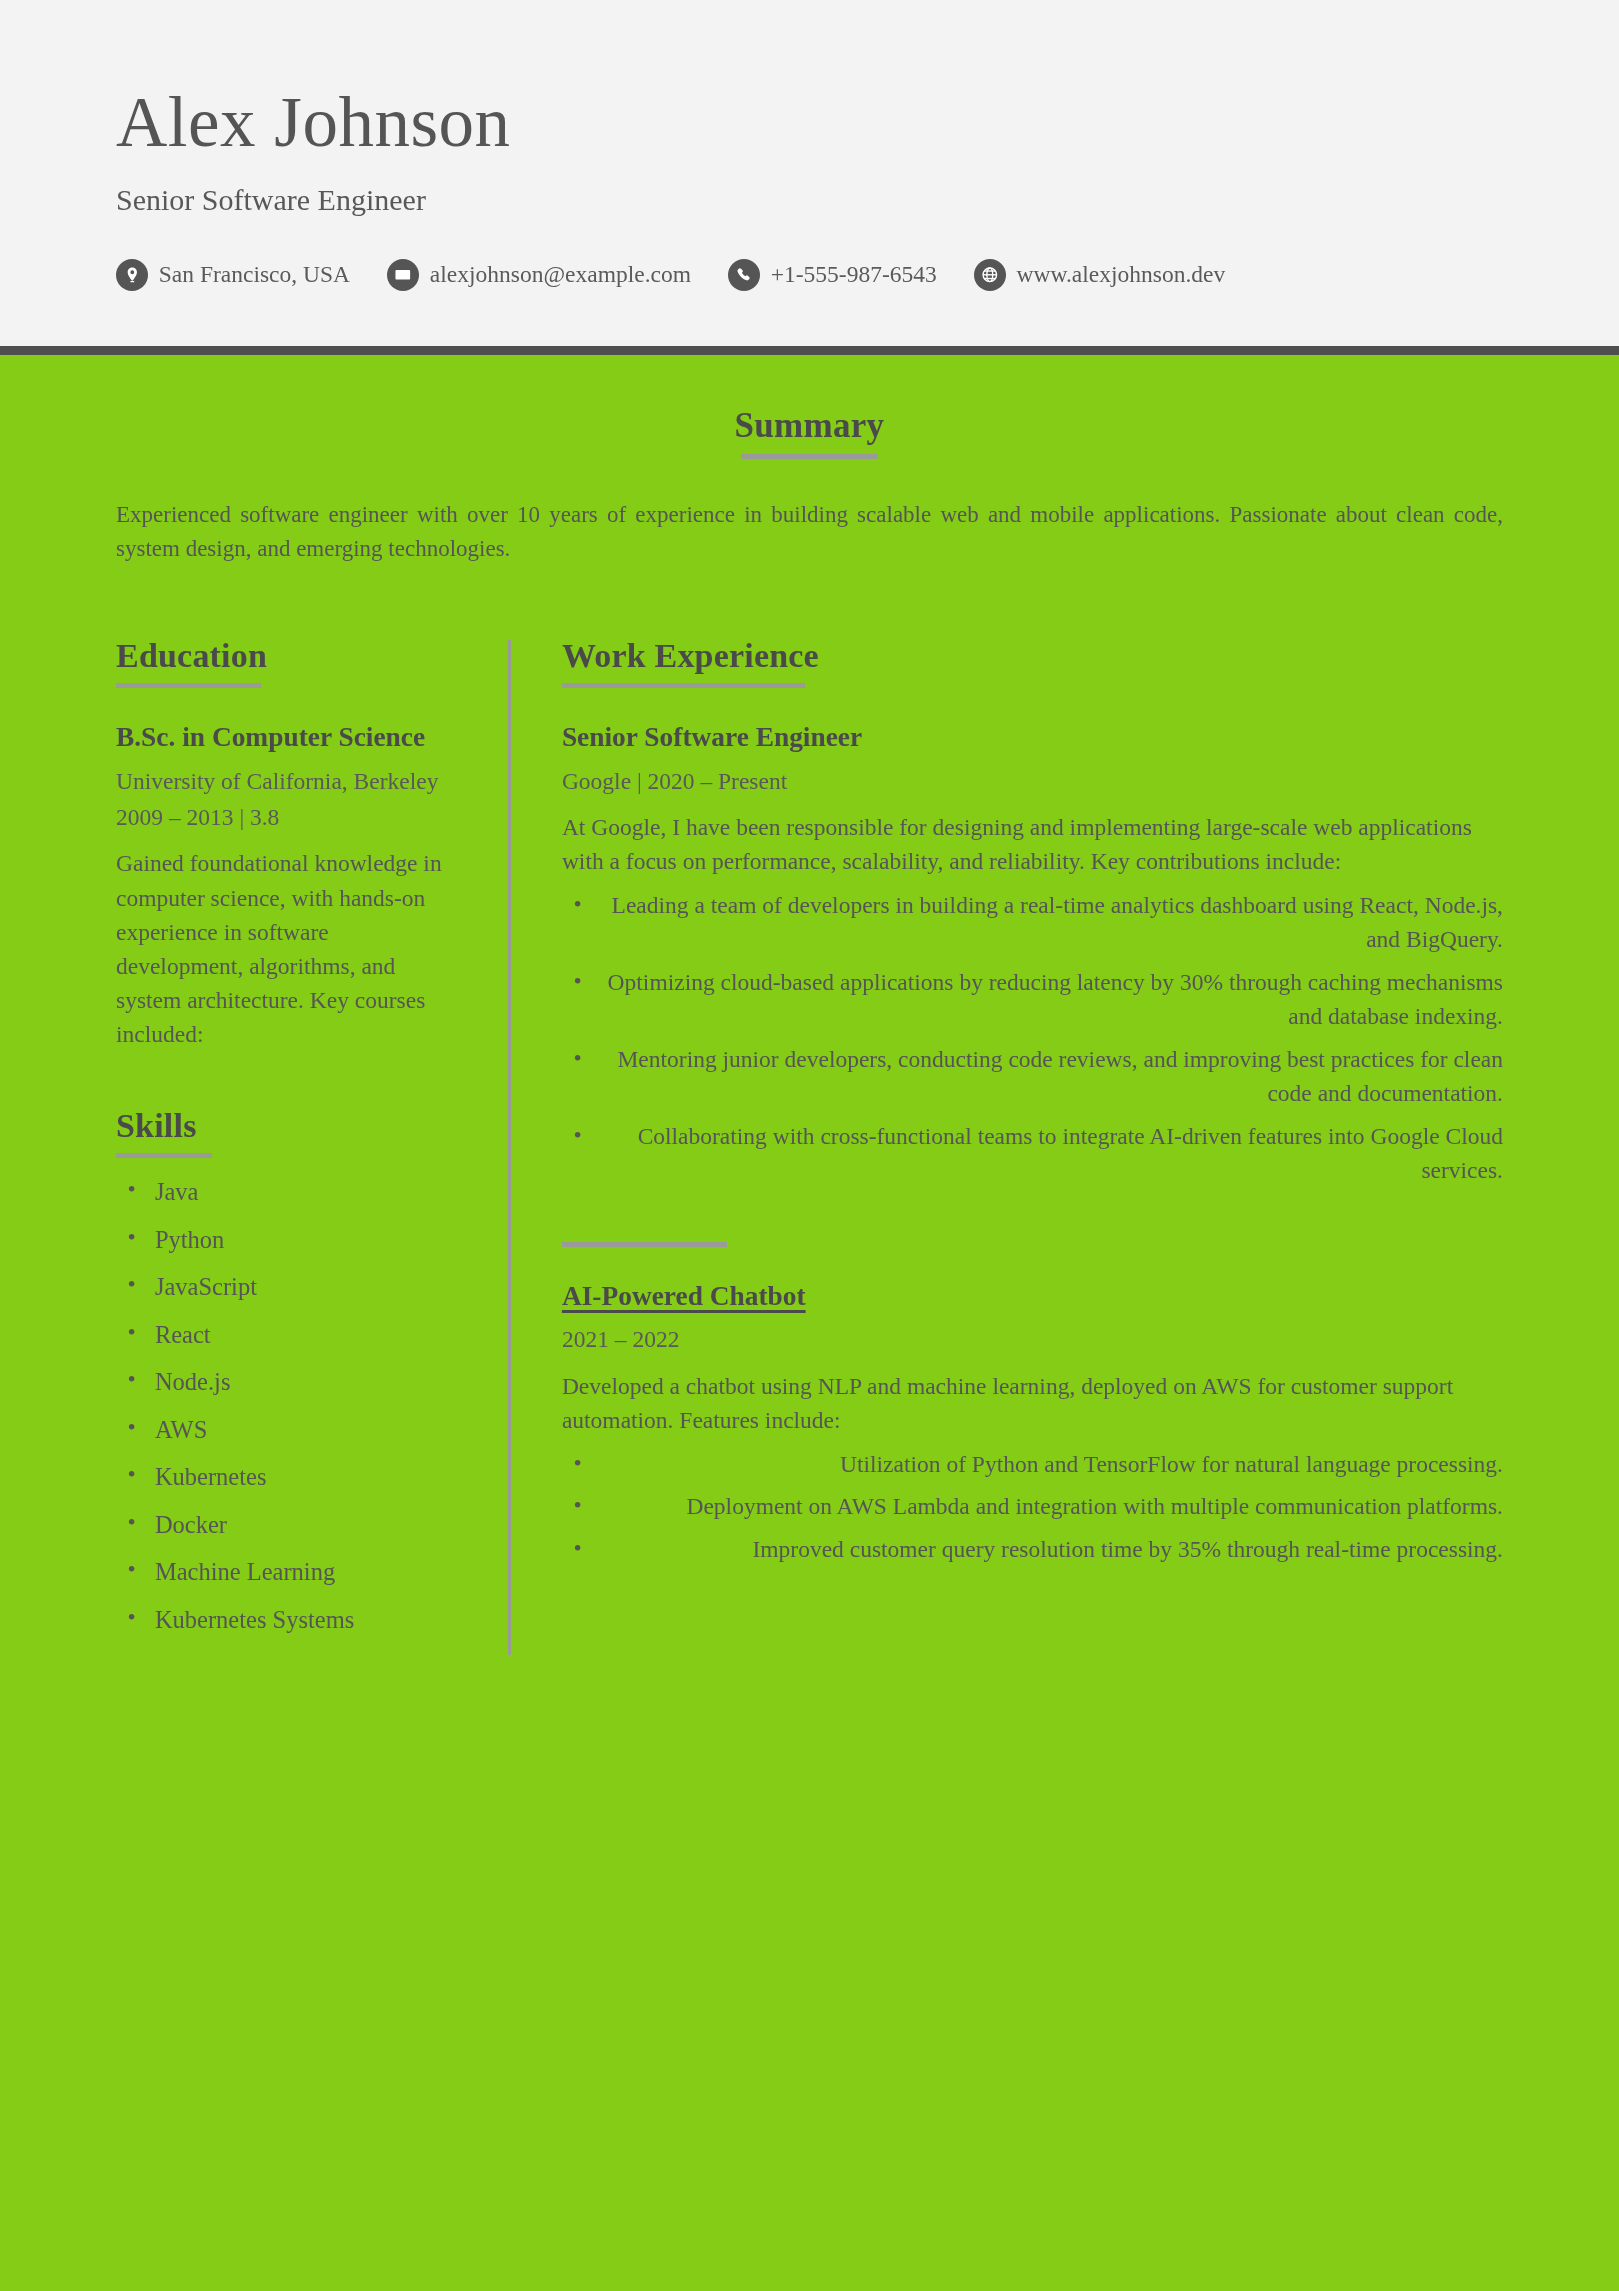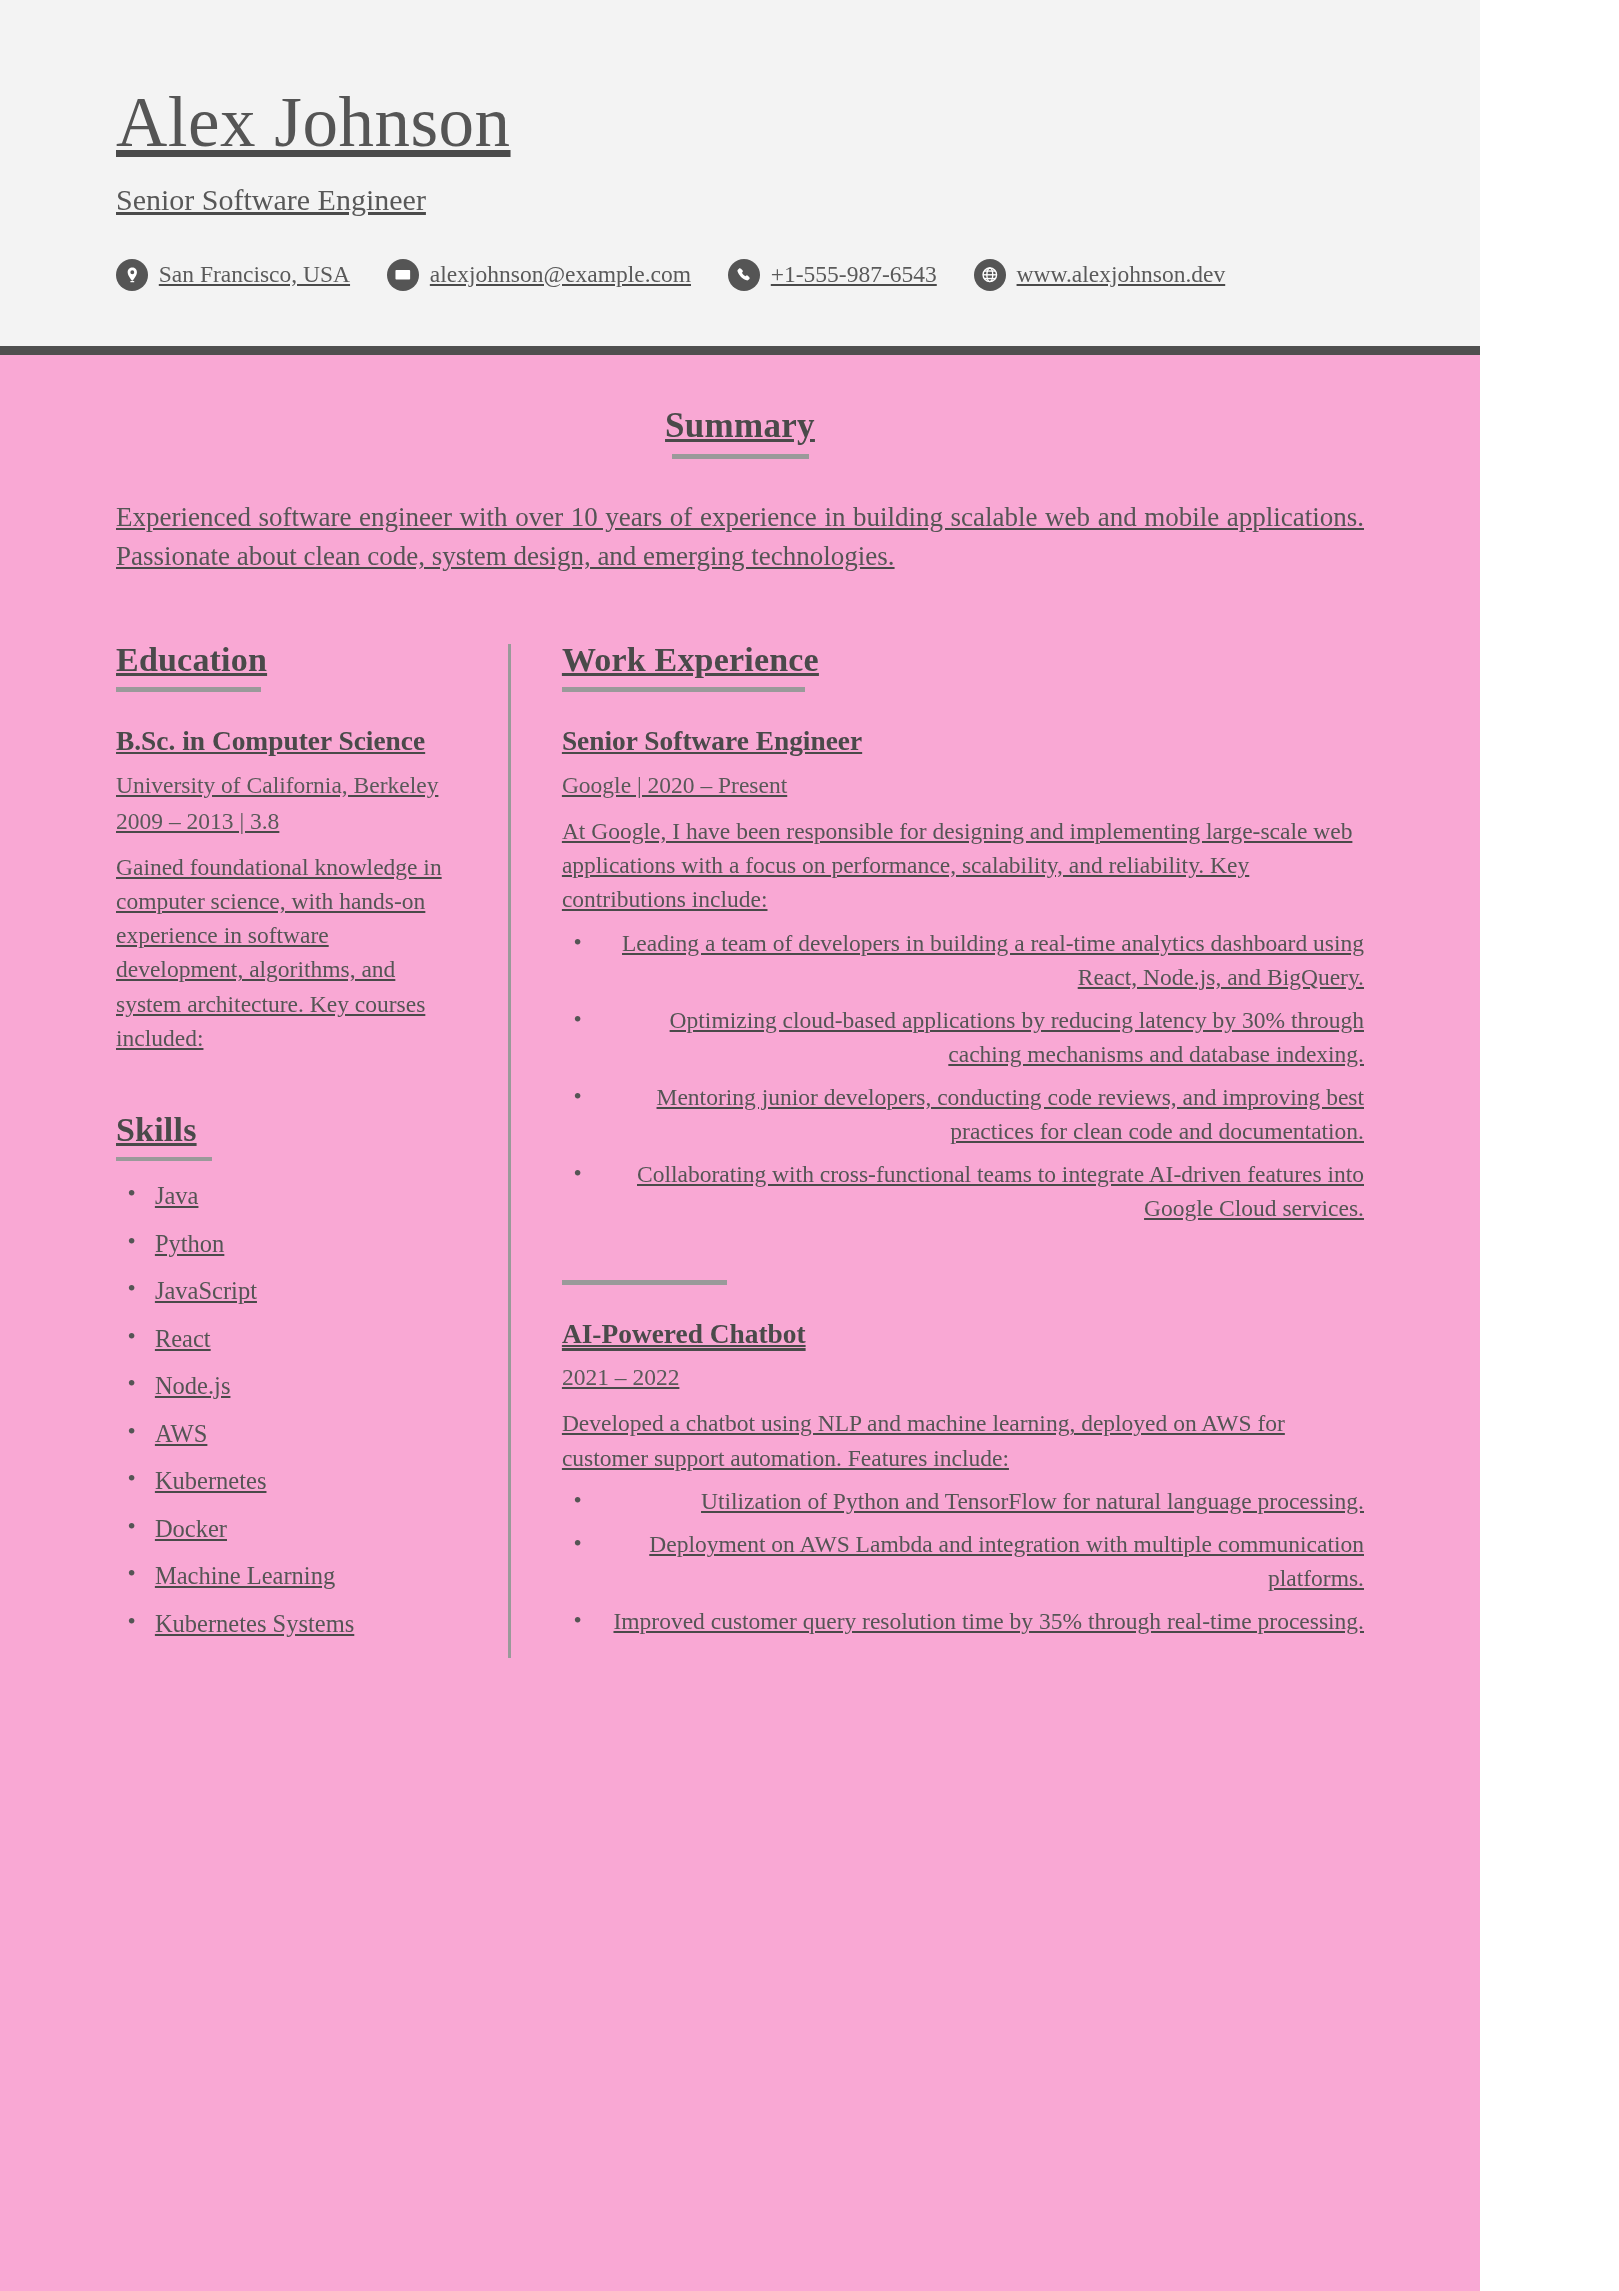--- a/index.html
+++ b/index.html
@@ -11,26 +11,25 @@
   }
   body {
     width: 1619px;
     min-height: 2292px;
     font-family: "Liberation Serif", "DejaVu Serif", serif;
     color: #4a4a4a;
     -webkit-font-smoothing: antialiased;
   }
 
   .page {
-    width: 1480px;
+    width: 1619px;
     min-height: 2292px;
-    background: #f9a8d4;
+    background: #84cc16;
     position: relative;
     overflow: hidden;
-    text-decoration: underline;
   }
 
   
   .header {
     background: #f3f3f3;
     padding: 84px 116px 55px 116px;
   }
   .name {
     font-family: "Liberation Serif", "DejaVu Serif", serif;
     font-size: 71px;
@@ -96,22 +95,22 @@
     margin: 0 auto 3.9px auto;
     letter-spacing: 0.3px;
   }
   .summary-underline {
     width: 137px;
     height: 4.9px;
     background: #9a9a9a;
     margin: 7.8px auto 0 auto;
   }
   .summary-text {
-    margin: 39px 0 4px 0;
-    font-size: 27px;
+    margin: 39px 0 12px 0;
+    font-size: 23px;
     line-height: 1.47;
     text-align: justify;
     color: #555555;
   }
 
   
   .columns {
     display: flex;
     padding: 59px 116px 59px 116px;
     align-items: stretch;

